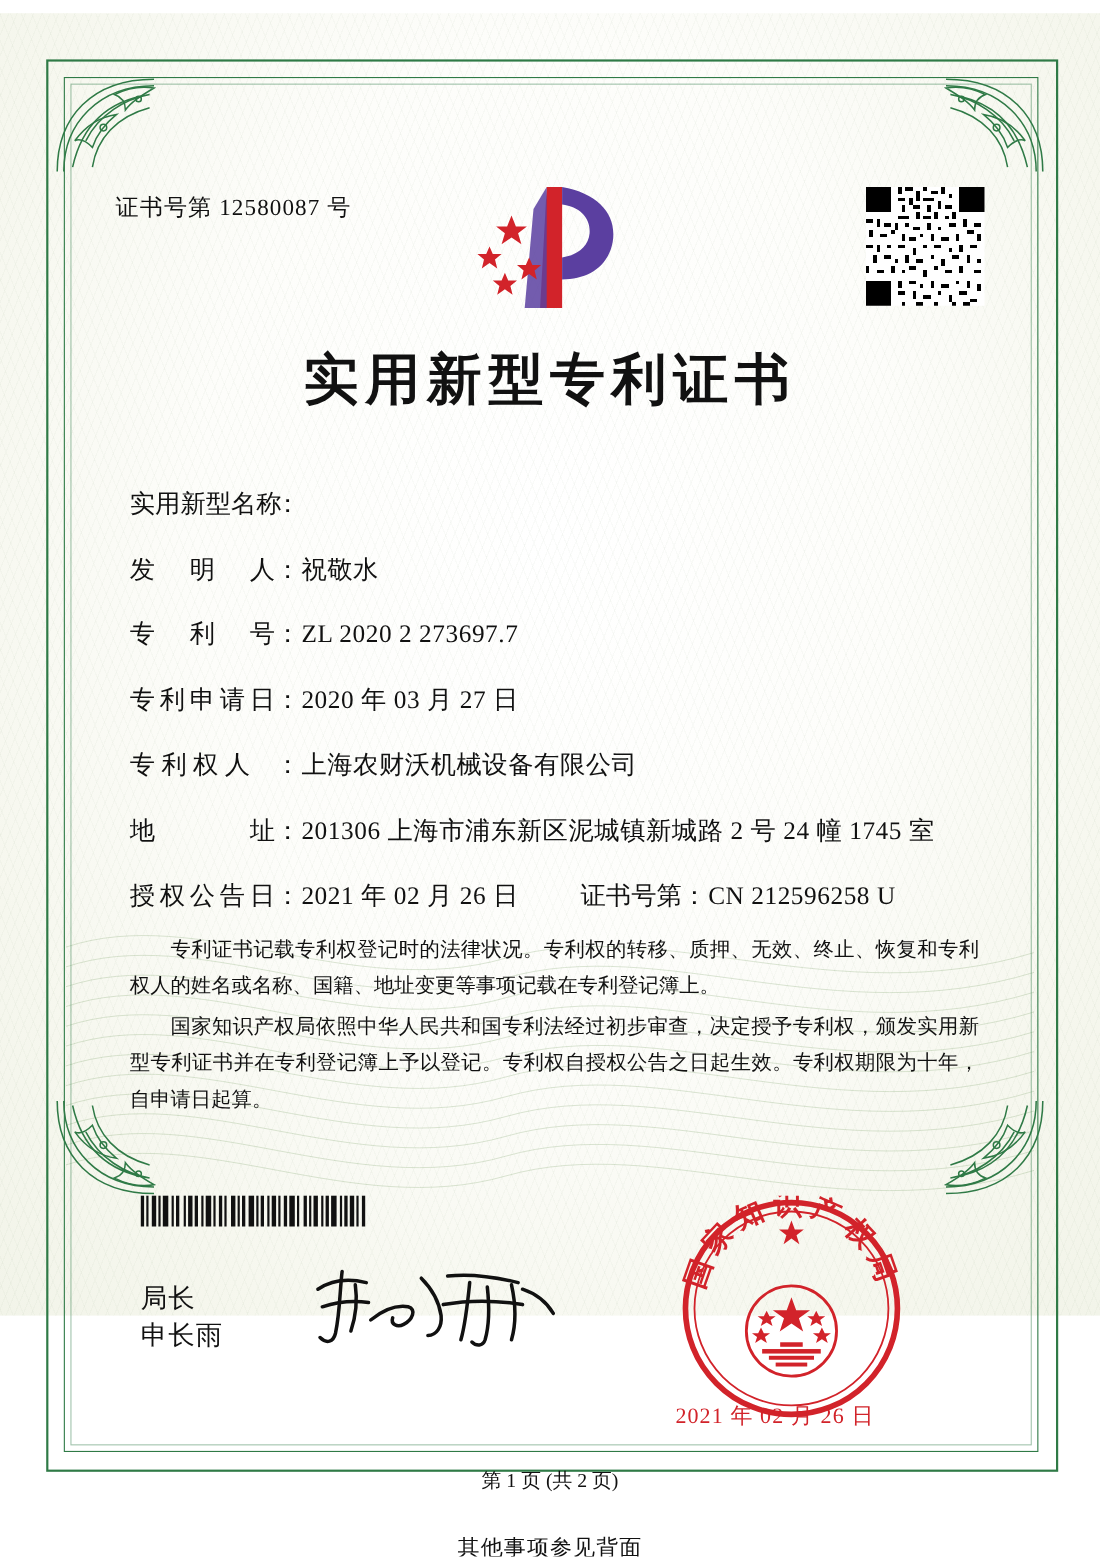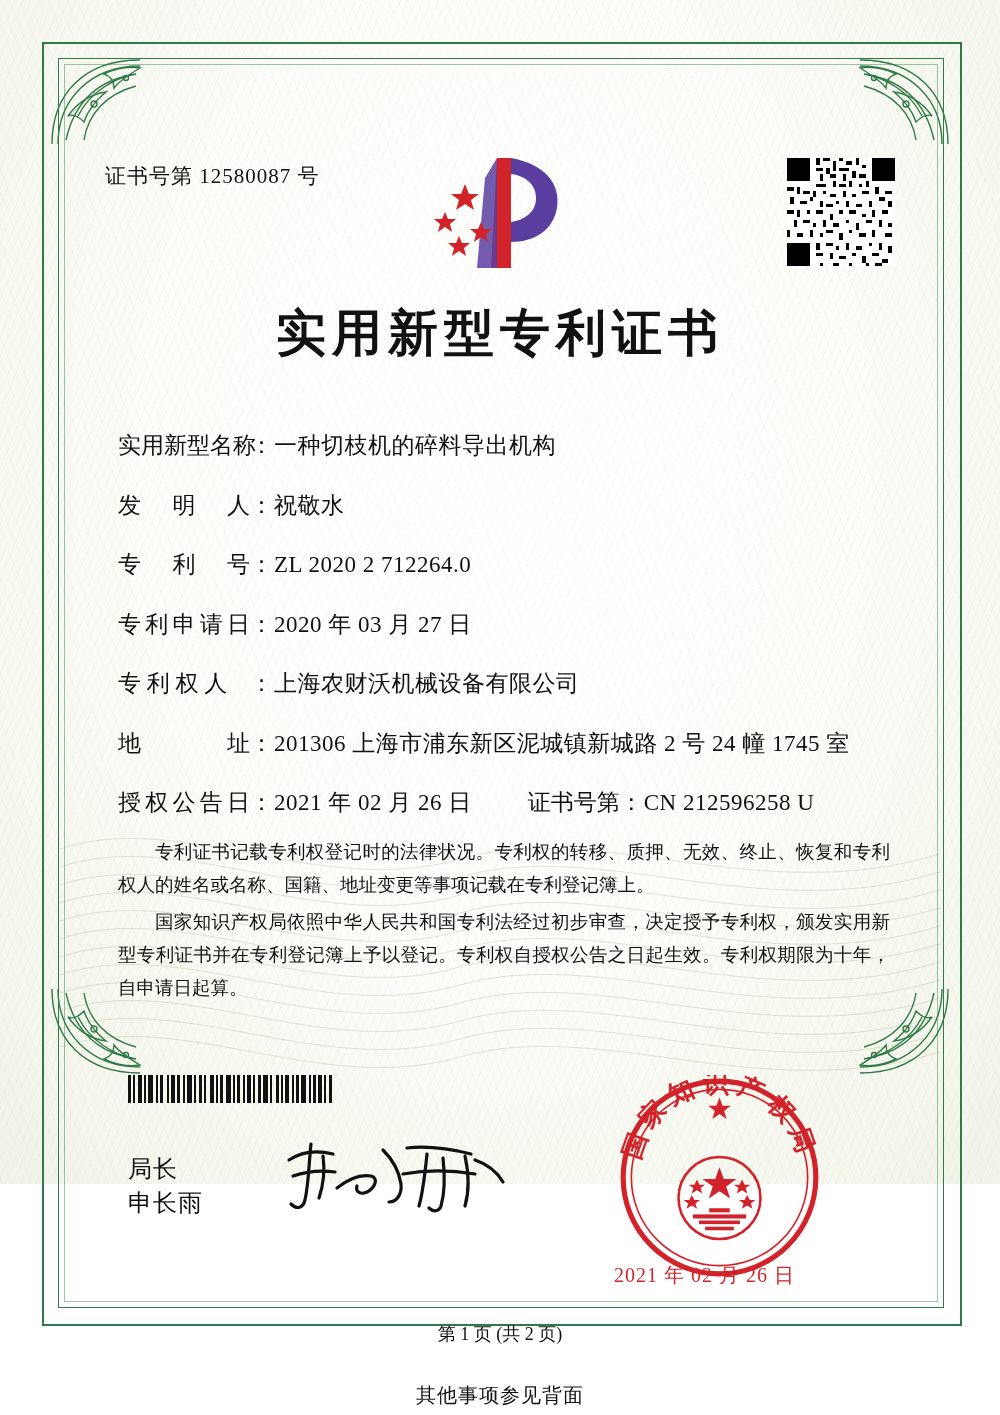--- a/index.html
+++ b/index.html
@@ -12,21 +12,21 @@
     height: 1415px;
     font-family: "Liberation Serif", "DejaVu Serif", serif;
     color: #1a1a1a;
     position: relative;
     overflow: hidden;
   }
 
   
   .certificate {
     position: absolute;
-    left: 0; top: 0;
+    left: 0; top: 12px;
     width: 1000px; height: 1184px;
     background:
       radial-gradient(ellipse at 50% 40%, #ffffff 0%, #fdfdfa 45%, #f6f7ee 78%, #f2f4e9 100%);
   }
 
   
   .texture {
     position: absolute;
     inset: 0;
     background-image:
@@ -430,21 +430,20 @@
     </svg>
   </div>
 
   <div class="title">实用新型专利证书</div>
 
   <div class="fields">
 
     <div class="field-row">
       <span class="field-label">实用新型名称</span>
       <span class="field-colon">：</span>
-      <span class="field-value">一种切枝机的碎料导出机构</span>
     </div>
 
     <div class="field-row">
       <span class="field-label">
           <span>发</span>
           <span> </span>
           <span>明</span>
           <span> </span>
           <span>人</span>
         </span>
@@ -454,21 +453,21 @@
 
     <div class="field-row">
       <span class="field-label">
           <span>专</span>
           <span> </span>
           <span>利</span>
           <span> </span>
           <span>号</span>
         </span>
       <span class="field-colon">：</span>
-      <span class="field-value">ZL 2020 2 712264.0</span>
+      <span class="field-value">ZL 2020 2 273697.7</span>
     </div>
 
     <div class="field-row">
       <span class="field-label">
           <span>专</span>
           <span>利</span>
           <span>申</span>
           <span>请</span>
           <span>日</span>
         </span>

